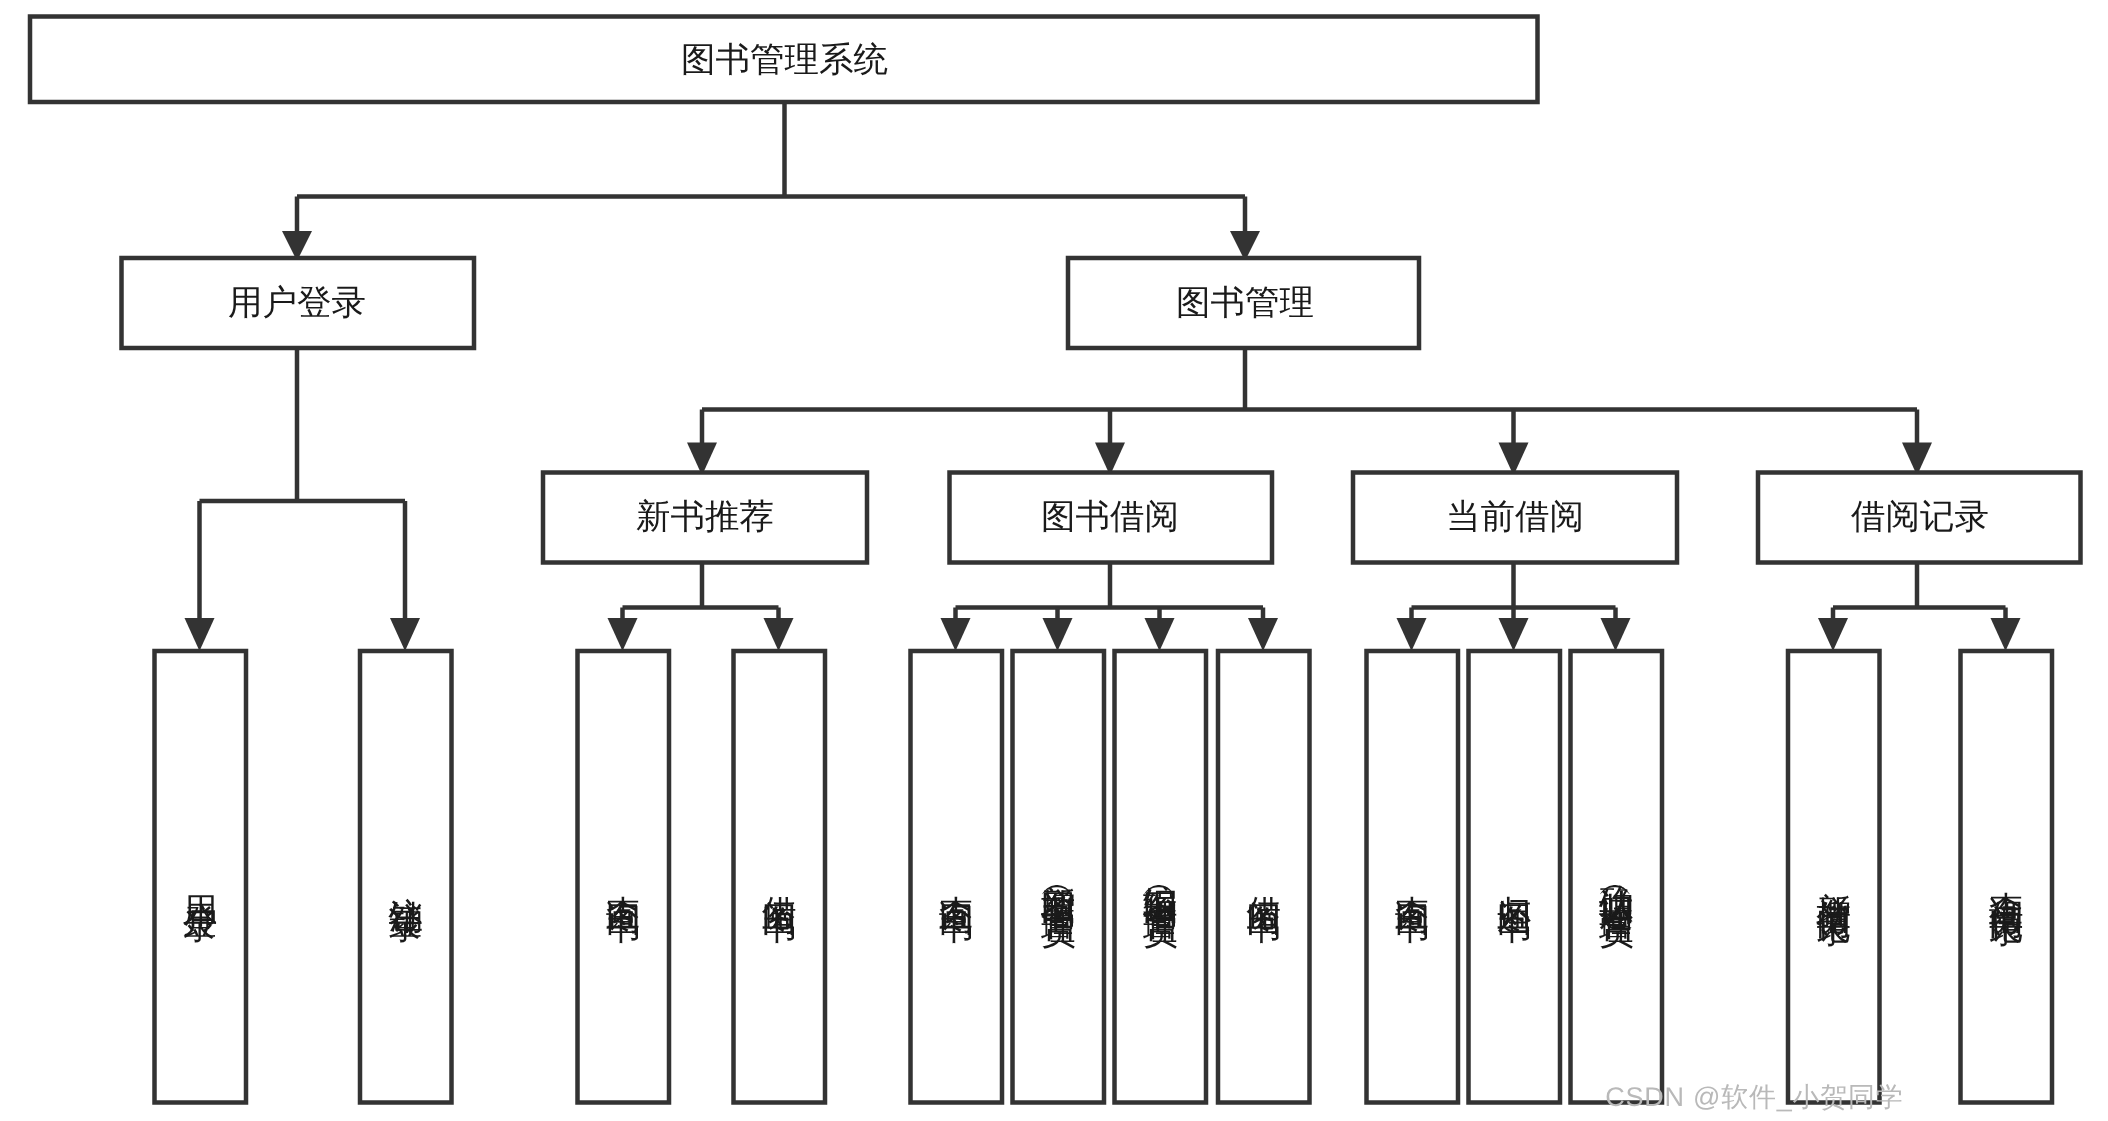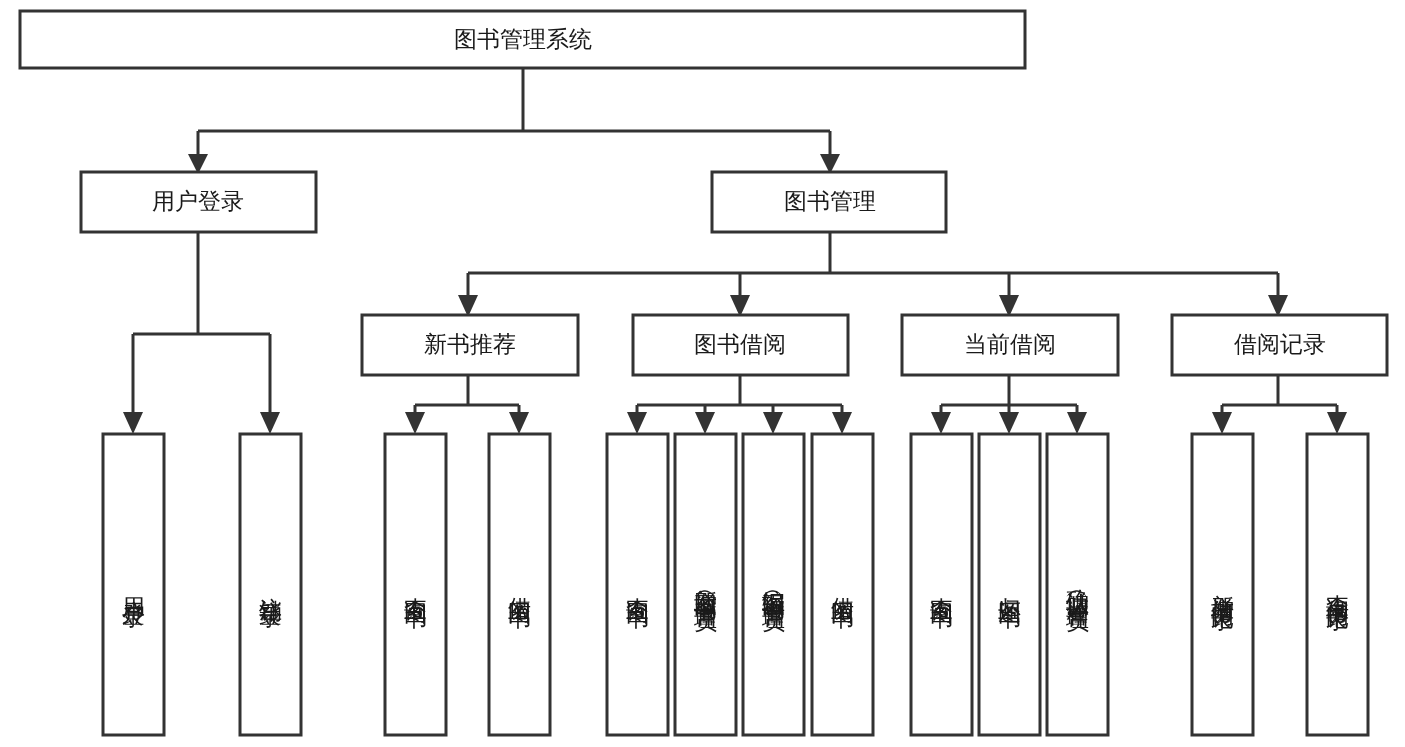--- a/index.html
+++ b/index.html
@@ -275,13 +275,14 @@
     <span class="vtext">确认归还（管理员）</span>
   </div>
 
   <div class="vtext-box" style="left:1192px; top:434px; width:61px; height:301px;">
     <span class="vtext">新增借阅记录</span>
   </div>
   <div class="vtext-box" style="left:1307px; top:434px; width:61px; height:301px;">
     <span class="vtext">查询借阅记录</span>
   </div>
 
+  <div id="watermark">CSDN @软件_小贺同学</div>
 </div>
 
 </body></html>

